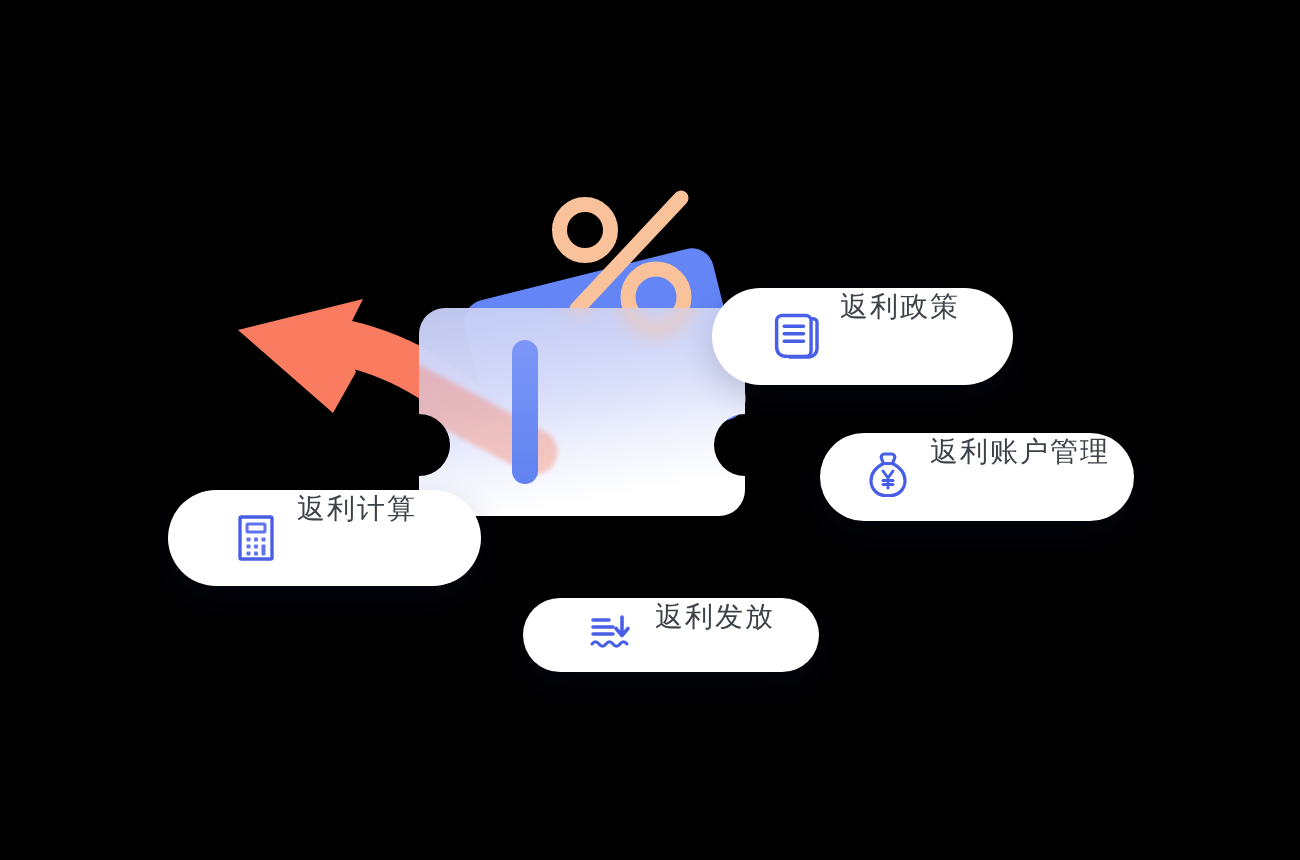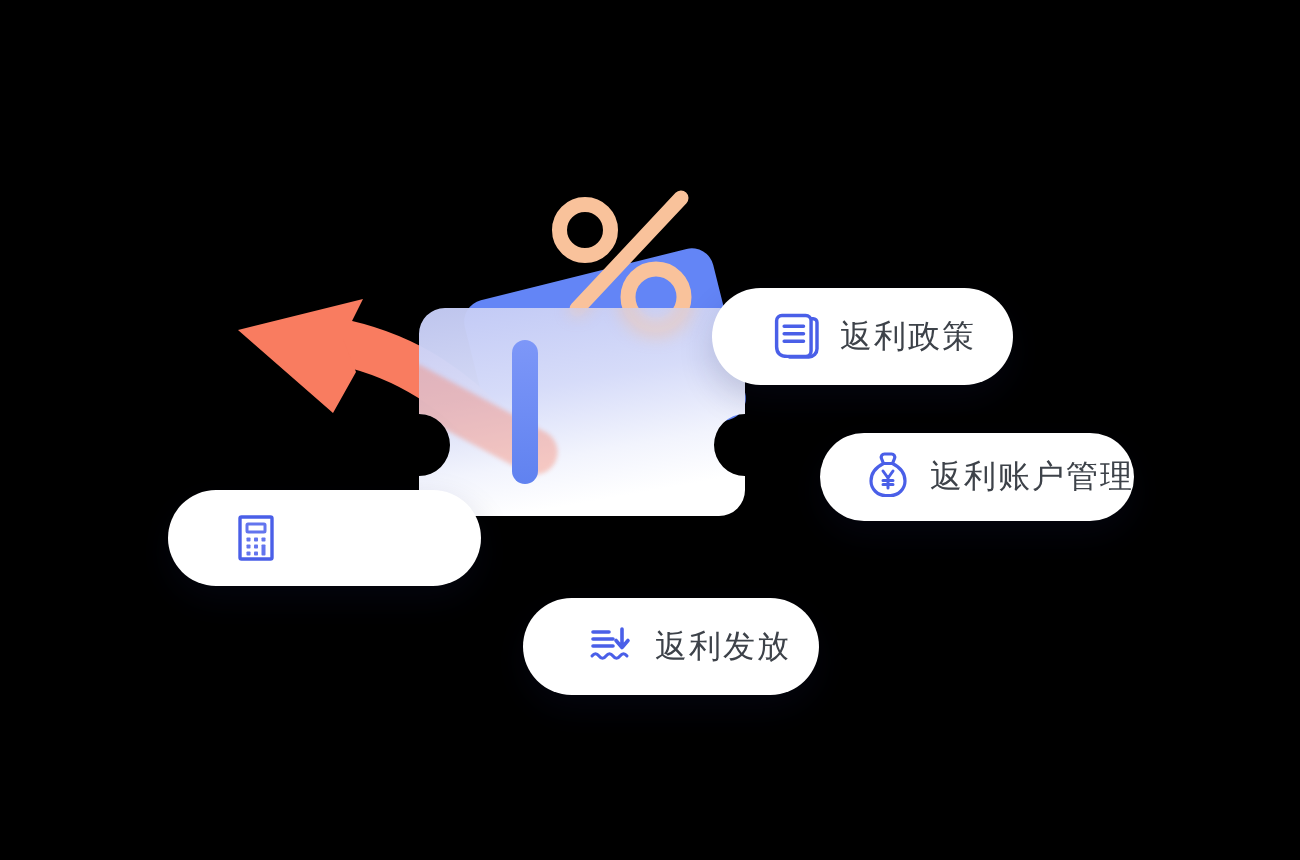--- a/index.html
+++ b/index.html
@@ -2,31 +2,31 @@
 <html><head>
 <meta charset="utf-8">
 <style>
   html,body{margin:0;padding:0;background:#000;}
   .stage{
     position:relative;width:1300px;height:860px;background:#000;overflow:hidden;
     font-family:"Liberation Sans","DejaVu Sans",sans-serif;
   }
   .art{position:absolute;left:0;top:0;width:1300px;height:860px;}
   .pill{
-    position:absolute;display:flex;align-items:center;box-sizing:border-box;
+    position:absolute;display:flex;box-sizing:border-box;
     background:#fff;border-radius:999px;
-    color:#3D4249;font-size:32px;font-weight:500;letter-spacing:2px;
+    color:#3D4249;font-size:28px;font-weight:500;letter-spacing:2px;
     box-shadow:0 14px 34px rgba(20,30,80,0.18);
   }
   .pill .icon{flex:none;display:flex;align-items:center;justify-content:center;}
   .pill .label{flex:none;white-space:nowrap;}
   #pill-policy {left:712px;top:288px;width:301px;height:97px;padding-left:56px;gap:16px;}
   #pill-account{left:820px;top:433px;width:314px;height:88px;padding-left:42px;gap:16px;}
   #pill-calc   {left:168px;top:490px;width:313px;height:96px;padding-left:62px;gap:15px;}
-  #pill-payout {left:523px;top:598px;width:296px;height:97px;padding-left:62px;gap:18px;}
+  #pill-payout {left:523px;top:598px;width:296px;height:74px;padding-left:62px;gap:18px;}
   .icon svg{display:block;}
 </style>
 </head>
 <body>
 
 <div class="stage">
 
   <svg class="art" viewBox="0 0 1300 860" aria-hidden="true">
     <defs>
       <linearGradient id="glassGrad" x1="0" y1="0" x2="0.28" y2="1">
@@ -114,20 +114,21 @@
           <rect x="24" y="25.5" width="4" height="4" rx="0.8"></rect>
           <rect x="31.5" y="25.5" width="4" height="4" rx="0.8"></rect>
           <rect x="16.5" y="32.5" width="4" height="4" rx="0.8"></rect>
           <rect x="24" y="32.5" width="4" height="4" rx="0.8"></rect>
           <rect x="16.5" y="39.5" width="4" height="4" rx="0.8"></rect>
           <rect x="24" y="39.5" width="4" height="4" rx="0.8"></rect>
           <rect x="31.5" y="32.5" width="4" height="11" rx="0.8"></rect>
         </g>
       </svg>
     </span>
+    <span class="label">返利计算</span>
   </div>
 
   <div class="pill" id="pill-payout">
     <span class="icon">
       <svg width="52" height="52" viewBox="0 0 52 52" fill="none">
         <path d="M 8 11 H 24 M 8 18 H 28 M 8 25 H 28" stroke="#4A5FE8" stroke-width="3.6" stroke-linecap="round"></path>
         <path d="M 37 8 V 25 M 31 19.5 L 37 26.5 L 43 19.5" stroke="#4A5FE8" stroke-width="3.6" stroke-linecap="round" stroke-linejoin="round"></path>
         <path d="M 7 35 q 3.5 -4.5 7 0 t 7 0 t 7 0 t 7 0 t 7 0" stroke="#4A5FE8" stroke-width="3" stroke-linecap="round"></path>
       </svg>
     </span>

